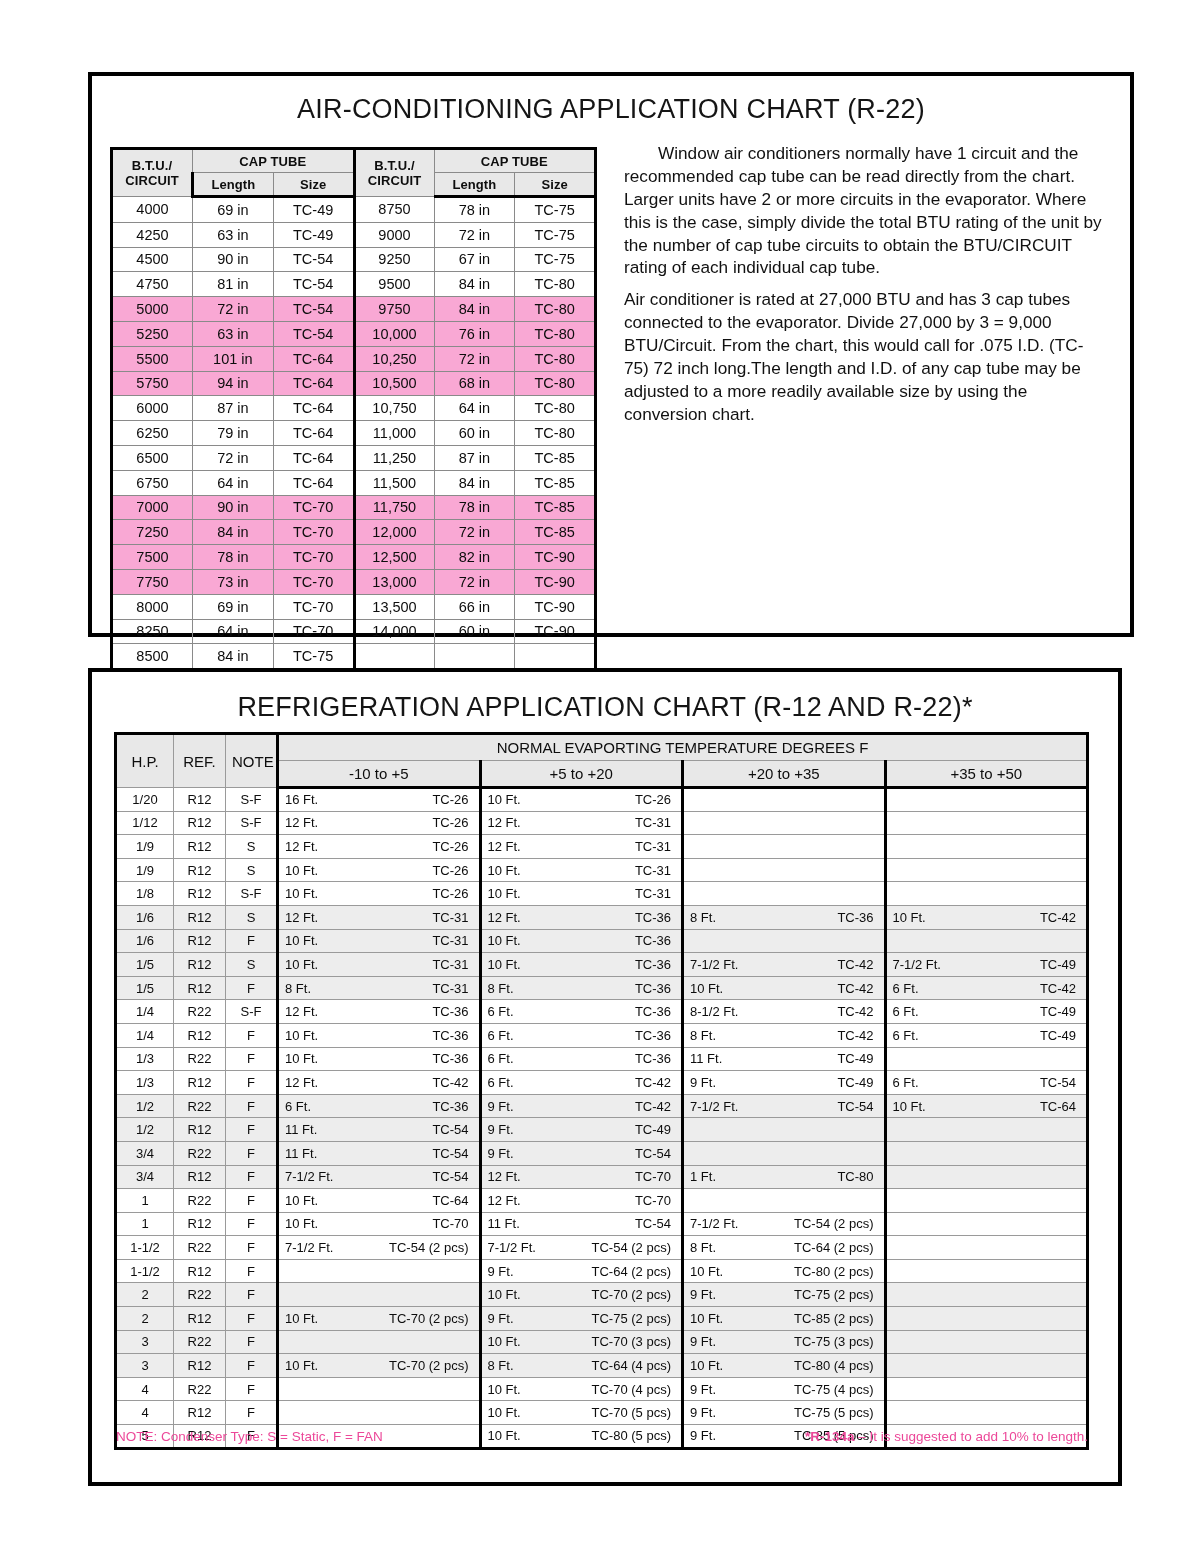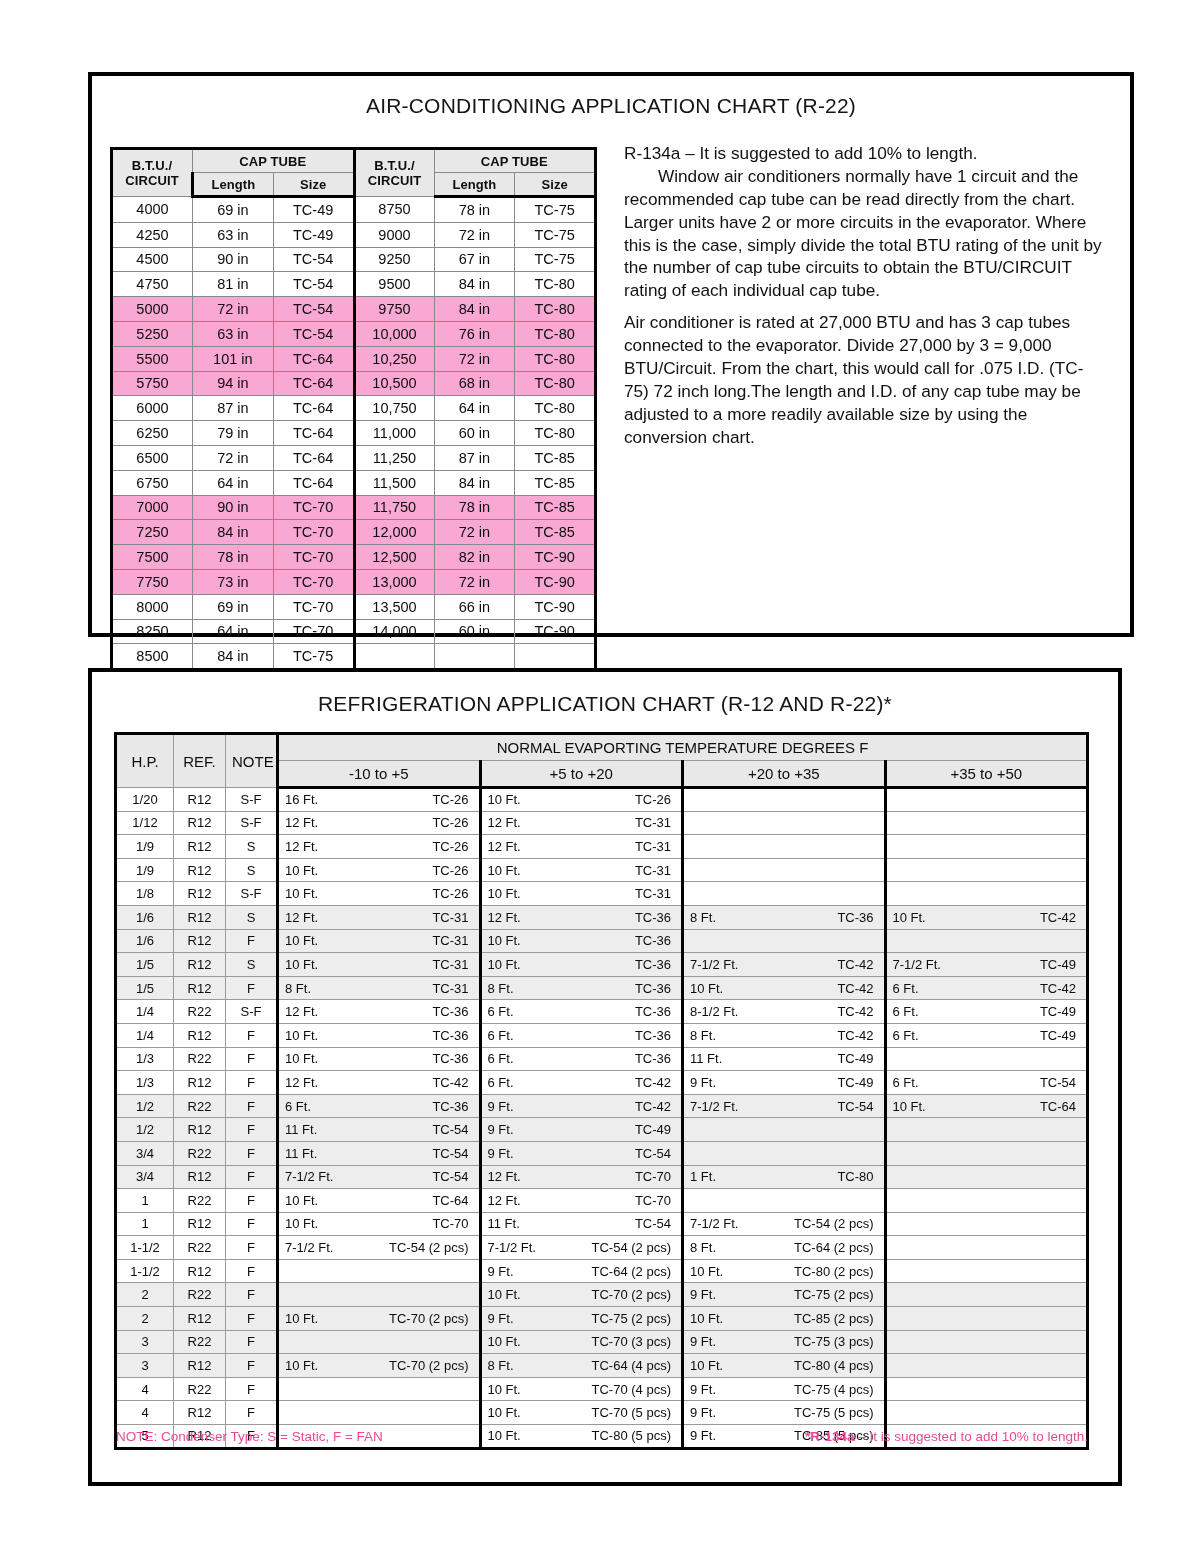--- a/index.html
+++ b/index.html
@@ -21,21 +21,21 @@
     position: absolute;
     border: 4px solid #000000;
     background: #ffffff;
     box-sizing: border-box;
   }
   #panel-ac   { left: 88px;  top: 72px;   width: 1046px; height: 565px; }
   #panel-ref  { left: 88px;  top: 668px;  width: 1034px; height: 818px; }
 
   .panel-title {
     text-align: center;
-    font-size: 21px;
+    font-size: 27px;
     letter-spacing: .2px;
     font-weight: 400;
     color: #151515;
     font-family: "Liberation Sans", sans-serif;
   }
   #panel-ac .panel-title  { margin-top: 18px; }
   #panel-ref .panel-title { margin-top: 20px; }
 
   
   #ac-body {
@@ -337,21 +337,20 @@
               <td class="col-size thick-right">TC-75</td>
               <td class="col-btu thick-left blank"></td>
               <td class="col-len blank"></td>
               <td class="col-size blank"></td>
             </tr>
           </tbody>
       </table>
     </div>
 
     <div id="ac-text">
-      <p class="tight">R-134a – It is suggested to add 10% to length.</p>
       <p class="indent">Window air conditioners normally have 1 circuit and the recommended cap tube can be read directly from the chart. Larger units have 2 or more circuits in the evaporator. Where this is the case, simply divide the total BTU rating of the unit by the number of cap tube circuits to obtain the BTU/CIRCUIT rating of each individual cap tube.</p>
       <p>Air conditioner is rated at 27,000 BTU and has 3 cap tubes connected to the evaporator. Divide 27,000 by 3 = 9,000 BTU/Circuit. From the chart, this would call for .075 I.D. (TC-75) 72 inch long.The length and I.D. of any cap tube may be adjusted to a more readily available size by using the conversion chart.</p>
     </div>
   </div>
 </div>
 
 <div class="panel" id="panel-ref">
   <div class="panel-title">REFRIGERATION APPLICATION CHART (R-12 AND R-22)*</div>
 
   <div id="ref-table-wrap">

